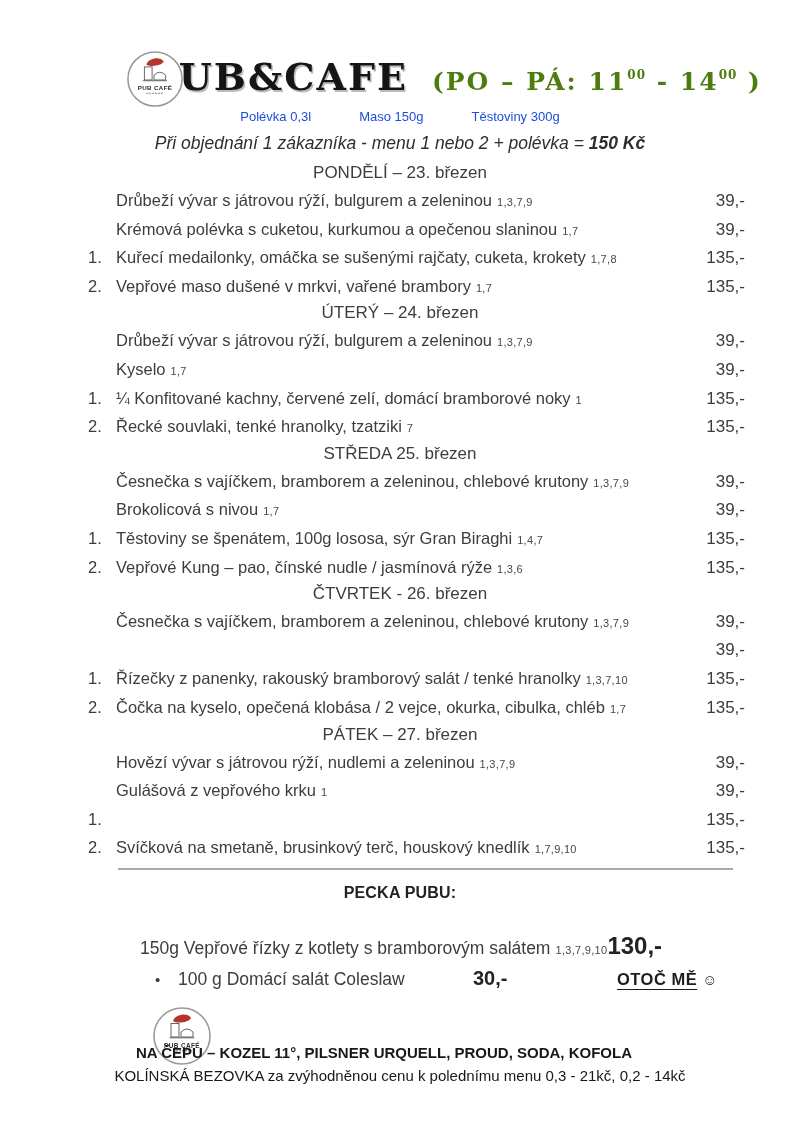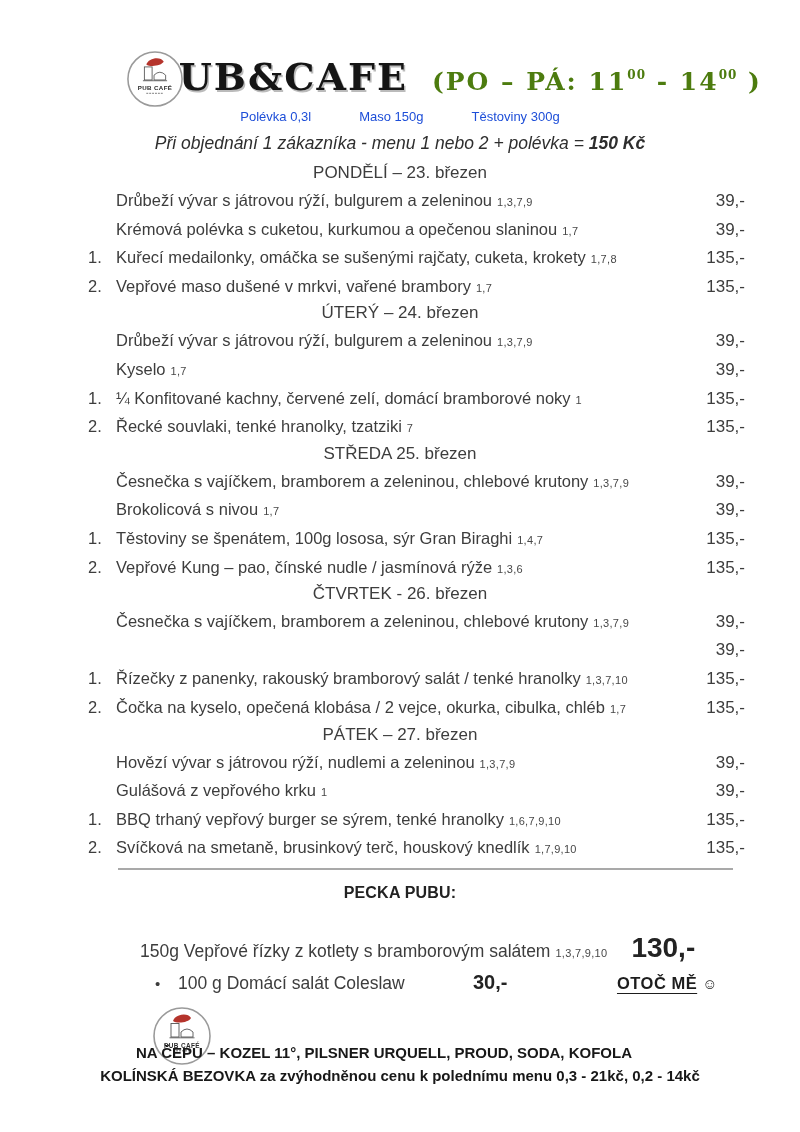--- a/index.html
+++ b/index.html
@@ -23,34 +23,34 @@
              height:22px;line-height:22px;}
   .item-row{display:flex;align-items:baseline;padding:0 55px 0 72px;height:28.6px;line-height:28.6px;
             font-size:16.5px;white-space:nowrap;margin-left:16px;}
   .num{flex:none;width:28px;}
   .alg{font-size:11px;letter-spacing:.3px;margin-left:5px;color:#474747;}
   .price{flex:none;margin-left:auto;font-size:17px;}
   .divider{height:2px;background:#a9a9a9;margin:6px 67px 0 118px;}
   
   .special-heading{margin-top:14px;text-align:center;font-size:16px;font-weight:700;color:#222;letter-spacing:.2px;}
   .special-row1{margin-top:30px;padding-left:140px;display:flex;align-items:baseline;font-size:17.5px;white-space:nowrap;text-align:right;}
-  .special-row1 .big-price{font-size:28px;font-weight:700;margin-left:24px;color:#232323;}
+  .special-row1 .big-price{font-size:24px;font-weight:700;color:#232323;}
   .special-row2{margin-top:7px;padding-left:155px;padding-right:82px;display:flex;align-items:baseline;
                 font-size:17.5px;white-space:nowrap;}
   .special-row2 .bullet{flex:none;width:23px;font-size:15px;}
   .special-row2 .side-text{flex:none;width:295px;}
   .special-row2 .big-price{font-size:20px;font-weight:700;color:#232323;}
   .flip{margin-left:auto;font-size:16.5px;font-weight:700;color:#1d1d1d;letter-spacing:.5px;}
   .flip .flip-label{text-decoration:underline;text-underline-offset:4px;}
   .flip .smiley{margin-left:5px;font-weight:400;font-size:15px;text-decoration:none;}
   
   .footer-line1{position:absolute;top:1044px;left:0;width:692px;box-sizing:border-box;padding-left:76px;
                 text-align:center;font-size:15px;font-weight:700;color:#181818;}
   .footer-line2{position:absolute;top:1067px;left:0;width:800px;text-align:center;font-size:15px;
-                font-weight:700;color:#181818;}
+                font-weight:400;color:#181818;}
 </style>
 </head>
 <body>
 
 <div class="page">
 
   <svg class="logo" viewBox="0 0 60 60">
     <circle cx="30" cy="30" r="28" fill="#ffffff" stroke="#9a9a9a" stroke-width="1.6"></circle>
     <path d="M21,15 C23,8 36,6 39,12 C37,16.5 25,18 21,15 Z" fill="#b5342c"></path>
     <rect x="19" y="17.5" width="8" height="13.5" fill="none" stroke="#555555" stroke-width="0.9"></rect>
@@ -200,21 +200,20 @@
   </div>
 
   <div class="item-row">
     <span class="num"></span>
     <span class="txt"><span class="t">Gulášová z vepřového krku</span><span class="alg">1</span></span>
     <span class="price">39,-</span>
   </div>
 
   <div class="item-row">
     <span class="num">1.</span>
-    <span class="txt"><span class="t">BBQ trhaný vepřový burger se sýrem, tenké hranolky</span><span class="alg">1,6,7,9,10</span></span>
     <span class="price">135,-</span>
   </div>
 
   <div class="item-row">
     <span class="num">2.</span>
     <span class="txt"><span class="t">Svíčková na smetaně, brusinkový terč, houskový knedlík</span><span class="alg">1,7,9,10</span></span>
     <span class="price">135,-</span>
   </div>
 </div>
   </section>

